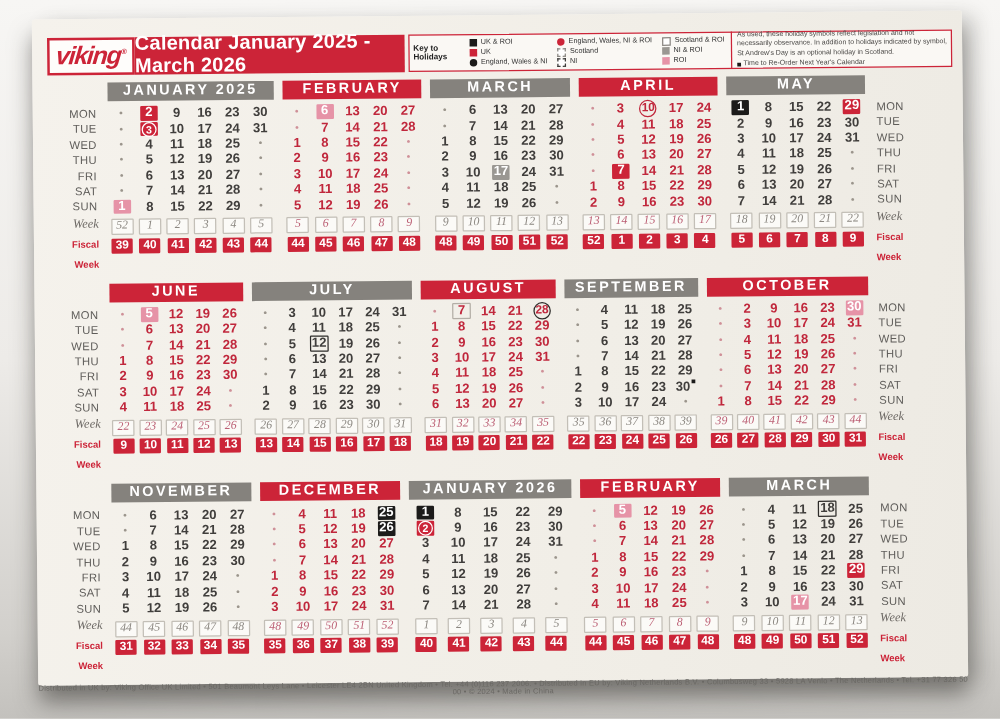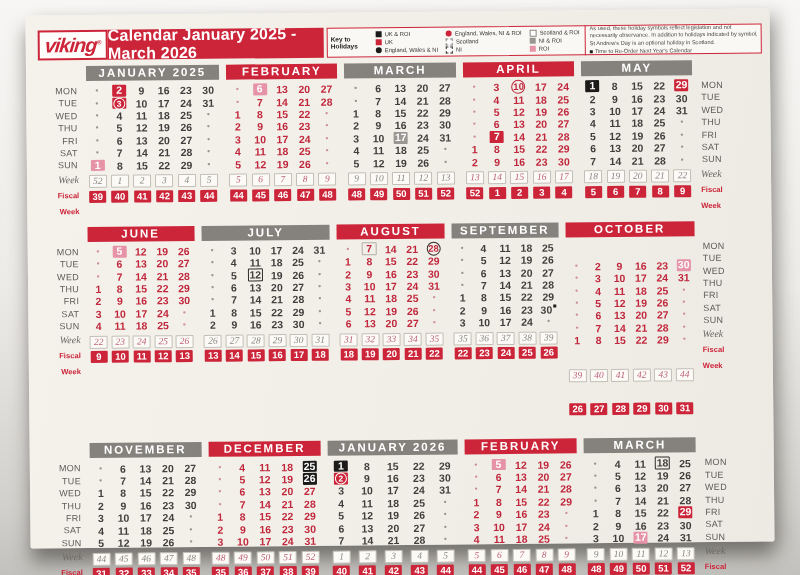--- a/index.html
+++ b/index.html
@@ -1529,21 +1529,21 @@
               <span class="fbox">24</span>
             </div>
             <div class="fc">
               <span class="fbox">25</span>
             </div>
             <div class="fc">
               <span class="fbox">26</span>
             </div>
           </div>
         </div>
-        <div class="month" style="flex-grow: 6; gap: 19px;">
+        <div class="month" style="flex-grow: 6;">
           <div class="mhead red">OCTOBER</div>
           <div class="mgrid" style="grid-template-columns:repeat(6,1fr)">
             <div class="cell red">
               <span class="dot">•</span>
             </div>
             <div class="cell red">
               <span>2</span>
             </div>
             <div class="cell red">
               <span>9</span>

